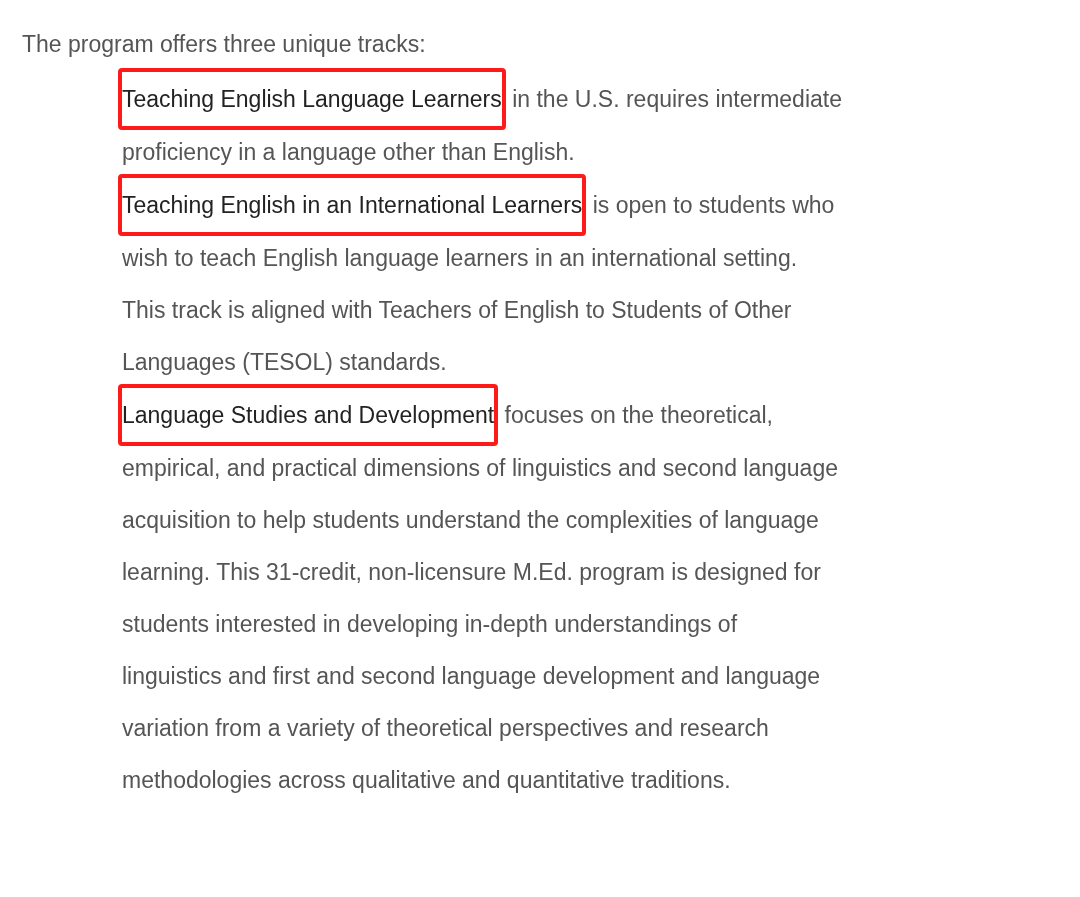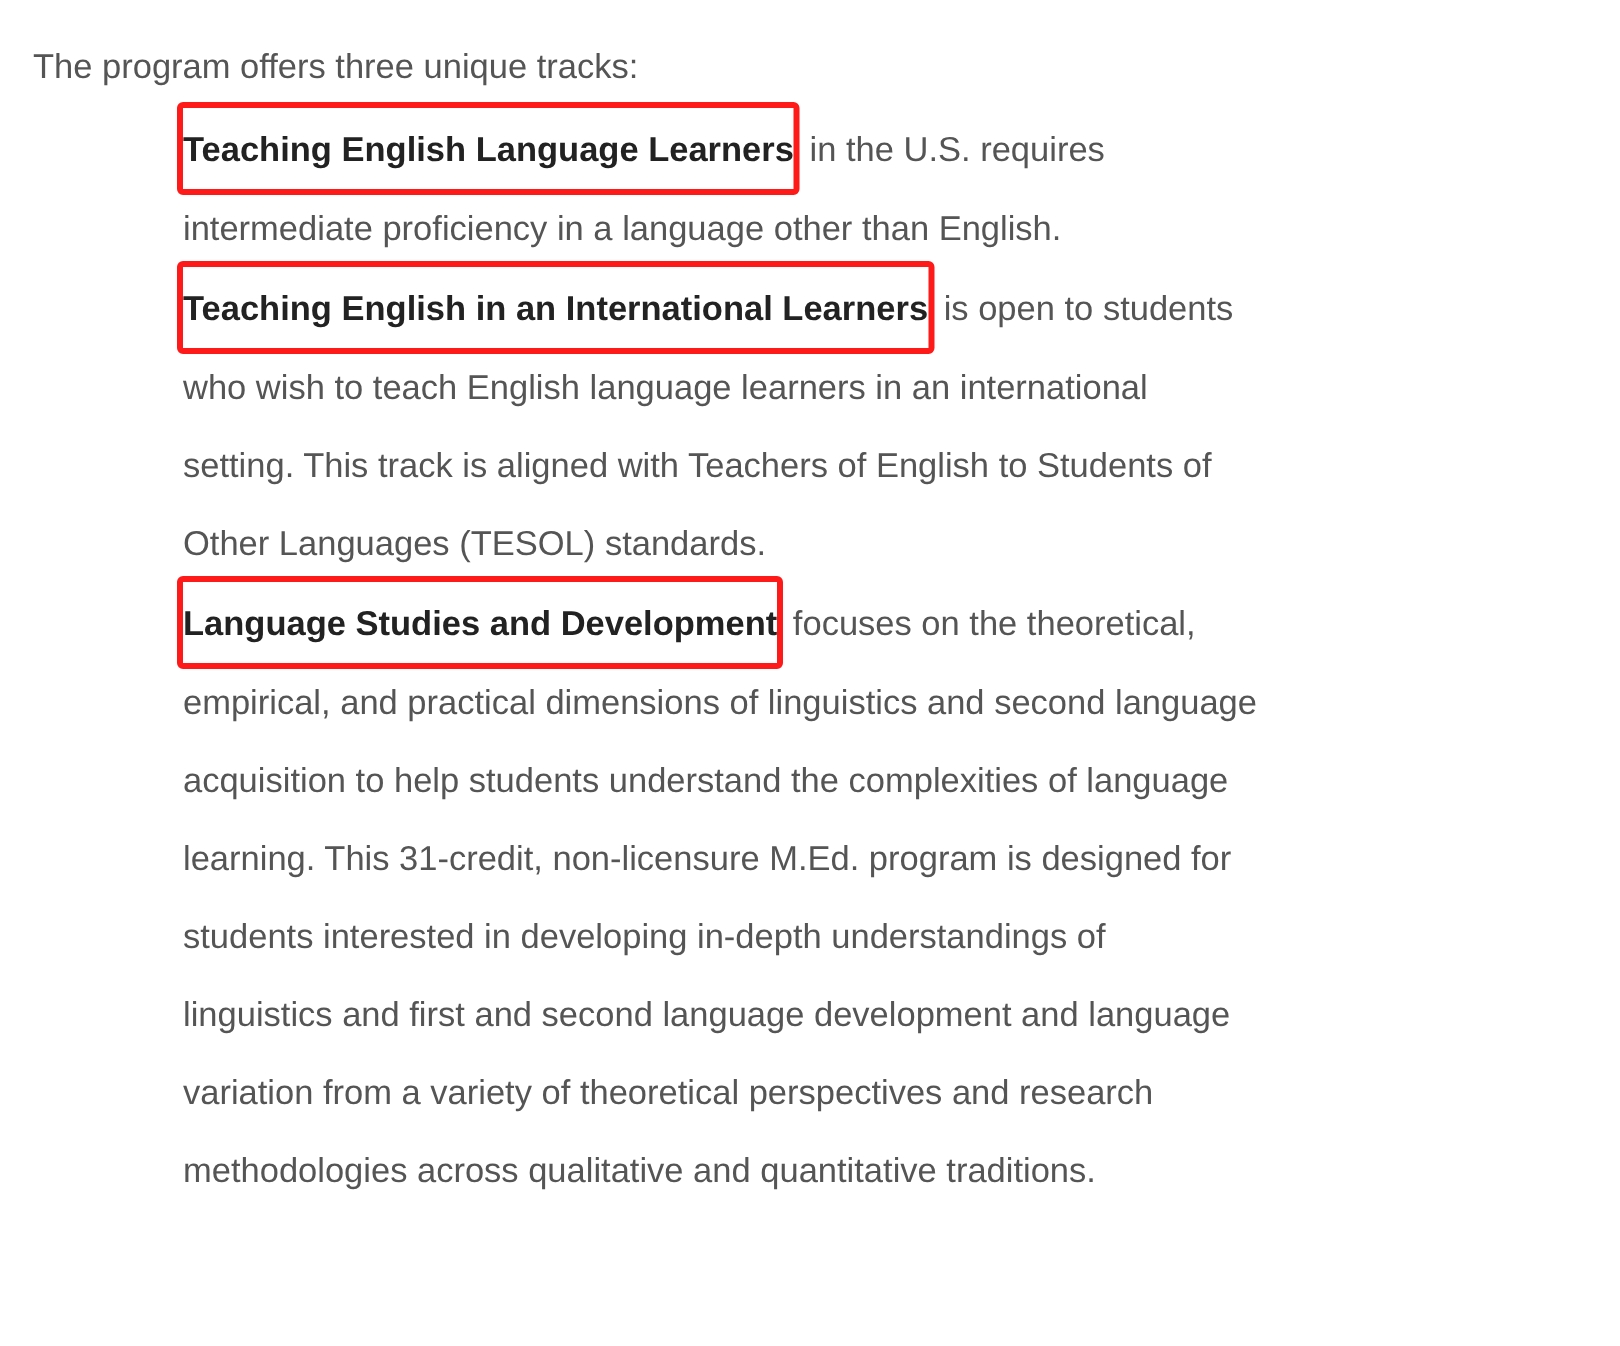--- a/index.html
+++ b/index.html
@@ -32,21 +32,21 @@
     padding-left: 100px;
   }
   .track-para {
     font-size: 23px;
     line-height: 52px;
     color: #555555;
     margin: 0;
     text-align: left;
   }
   .track-name {
-    font-weight: bold;
+    font-weight: normal;
     color: #222222;
     position: relative;
     display: inline-block;
     padding: 1px 4px 1px 4px;
     margin-left: -4px;
   }
   
   .track-name::after {
     content: "";
     position: absolute;

